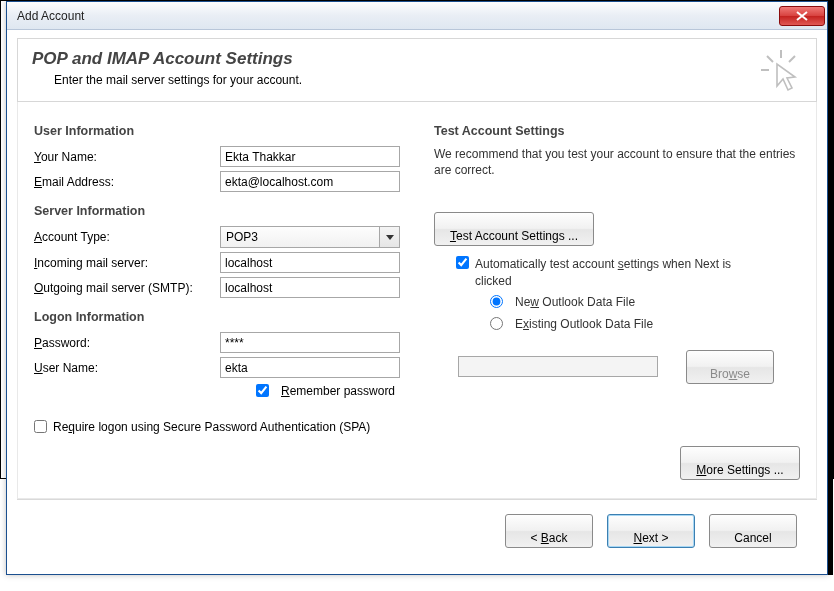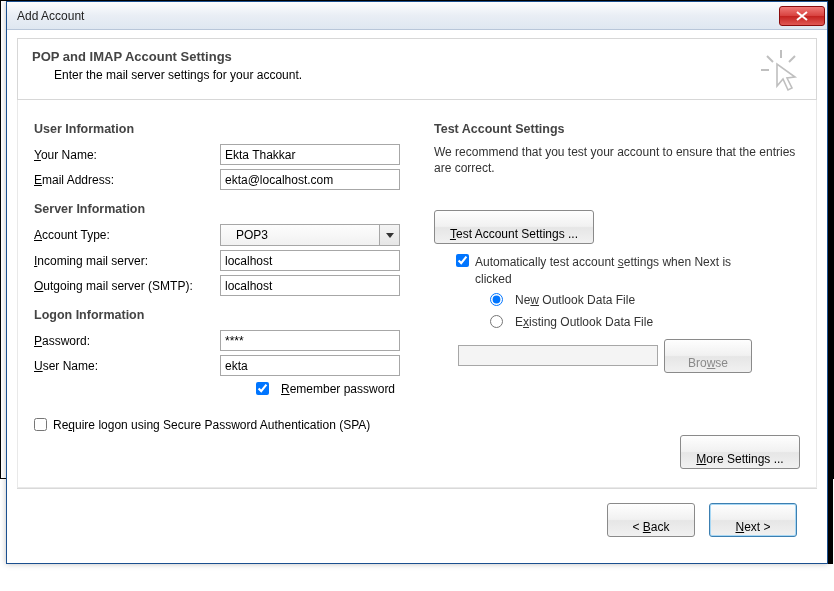--- a/index.html
+++ b/index.html
@@ -66,21 +66,21 @@
 
   
   .header-panel {
     margin: 8px 10px 0 10px;
     border: 1px solid #d7d7d7;
     background: #fff;
     padding: 10px 14px 14px 14px;
     position: relative;
     min-height: 62px;
   }
-  .header-title { font-weight: bold; color:#444; font-size: 13px; }
+  .header-title { font-weight: bold; color:#444; font-size: 17px; font-style: italic; }
   .header-sub { margin: 4px 0 0 22px; color:#000000; }
 
   .cursor-deco {
     position:absolute; right:0; top:0;
     width:70px; height:62px;
     display:flex; align-items:center; justify-content:center;
   }
 
   
   .body {
@@ -112,21 +112,21 @@
     background:#fff;
   }
 
   .select {
     width: 180px; height:22px;
     border:1px solid #a7a7a7;
     background:linear-gradient(#fdfdfd,#f1f1f1);
     display:flex; align-items:center;
     font: inherit;
     position:relative;
-    padding-left:15px;
+    padding-left:5px;
   }
   .select .arrow {
     position:absolute; right:0; top:0; bottom:0; width:20px;
     border-left:1px solid #a7a7a7;
     background:linear-gradient(#f4f4f4,#e6e6e6);
     display:flex; align-items:center; justify-content:center;
   }
   .select .arrow::after {
     content:""; width:0; height:0;
     border-left:4px solid transparent;
@@ -287,21 +287,21 @@
               <span><span>Ne</span><span class="underline">w</span><span> Outlook Data File</span></span>
             </label>
           </div>
           <div class="deliver-row">
             <label class="rdo">
               <input type="radio" name="deliver" style="">
               <span><span>E</span><span class="underline">x</span><span>isting Outlook Data File</span></span>
             </label>
           </div>
 
-          <div style="display:flex; align-items:center; gap:6px; margin-top:8px">
+          <div style="display:flex; align-items:center; gap:28px; margin-top:17px">
             <div class="path-box"></div>
             <button class="btn" disabled="">
               <span>Bro</span><span class="underline">w</span><span>se</span>
             </button>
           </div>
 
           <div class="right-actions">
             <button class="btn" style="min-width:120px">
               <span></span><span class="underline">M</span><span>ore Settings ...</span>
             </button>
@@ -309,19 +309,20 @@
         </div>
       </div>
 
       <div class="footer">
         <button class="btn">
           <span>&lt; </span><span class="underline">B</span><span>ack</span>
         </button>
         <button class="btn accent">
           <span class="underline">N</span><span>ext &gt;</span>
         </button>
+        <button class="btn">Cancel</button>
       </div>
 
     </div>
     <div class="black-side"></div>
   </div>
   <div class="black-strip black-bottom"></div>
 </div>
 
 </body></html>

